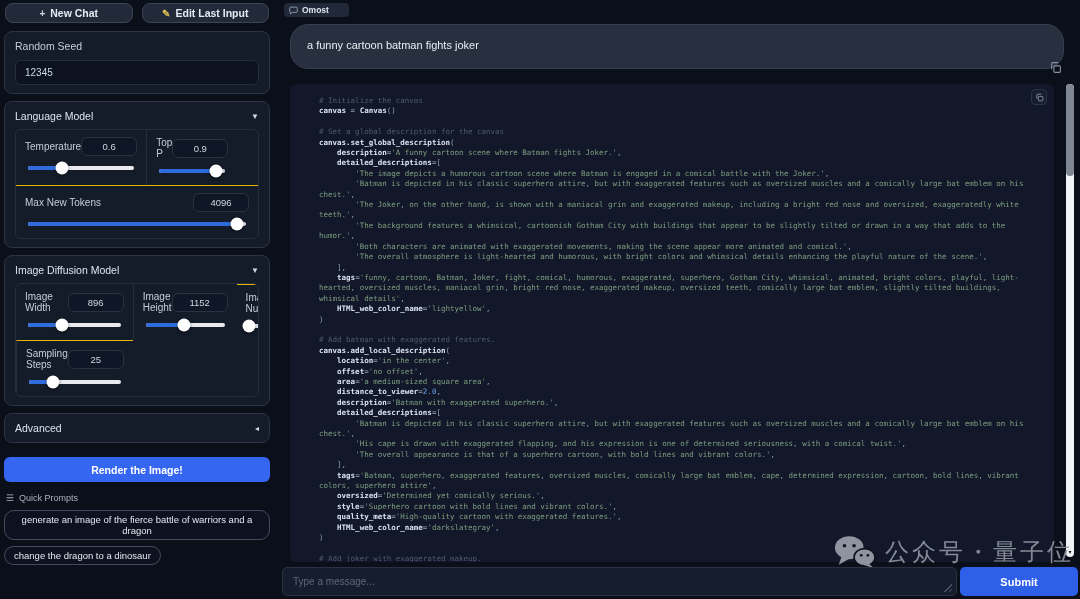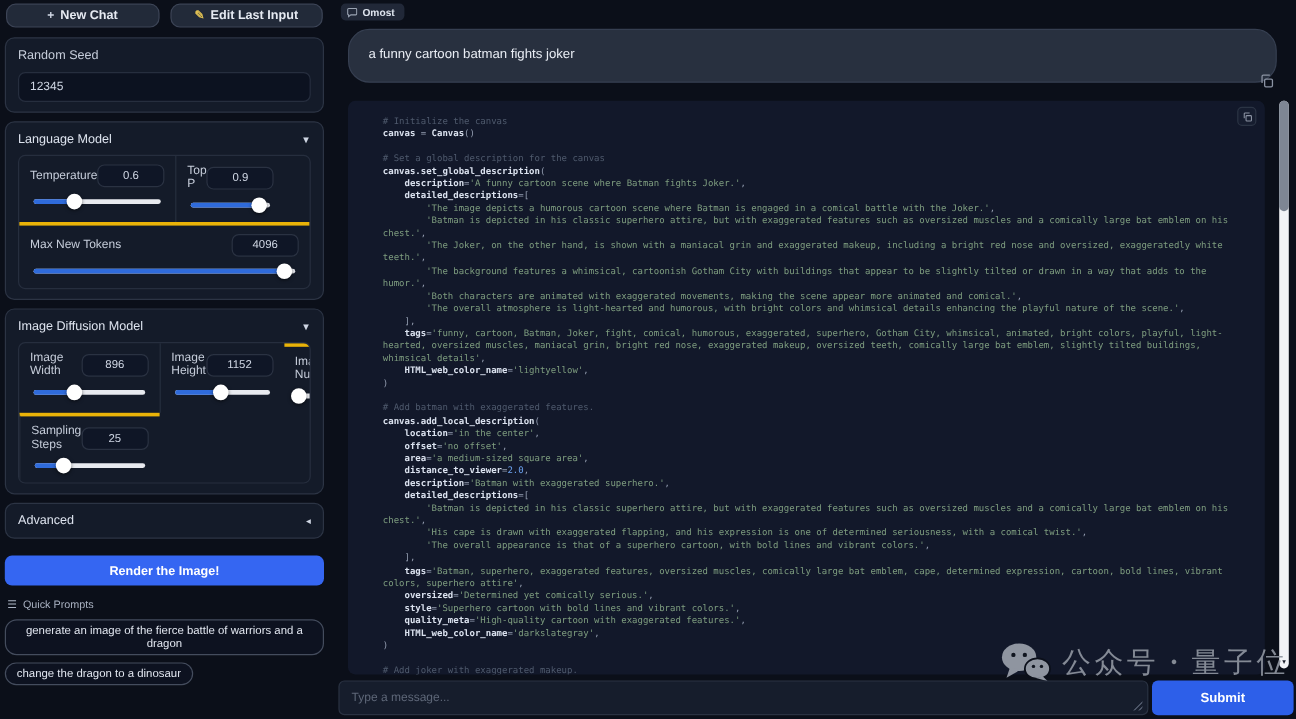--- a/index.html
+++ b/index.html
@@ -17,21 +17,21 @@
   .panel { background:#141b29; border:1px solid #2c3444; border-radius:8px; padding:8px 10px; margin-bottom:7px; }
   .panel-head { display:flex; justify-content:space-between; align-items:center; font-size:10.5px; color:#dde3ee; }
   .caret { font-size:8px; color:#cfd6e3; }
   .field-label { font-size:10.5px; color:#c6cdda; margin-bottom:8px; }
   .text-input { width:100%; height:25px; background:#0c1220; border:1px solid #262e3e; border-radius:6px;
     color:#cfd6e3; font-size:10px; padding:0 9px; font-family:inherit; }
 
   .slider-box { border:1px solid #262e3e; border-radius:6px; margin-top:7px; display:grid; grid-template-columns:1fr 1fr 1fr; overflow:hidden; }
   .slider-cell { padding:7px 9px 10px; }
   .slider-cell:nth-child(2) { border-left:1px solid #262e3e; }
-  .slider-cell:nth-child(n+3) { border-top:3px solid #eab308; }
+  .slider-cell:nth-child(n+3) { border-top:1px solid #eab308; }
   .slider-cell:nth-child(4) { border-left:1px solid #262e3e; }
   .slider-cell.span2 { grid-column:1 / -1; border-left:none; }
   .cell-top { display:flex; justify-content:space-between; align-items:center; margin-bottom:10px; }
   .slabel { font-size:10px; color:#c6cdda; }
   .sval { min-width:56px; text-align:center; font-size:9.5px; color:#cfd6e3; border:1px solid #2a3242;
     border-radius:6px; padding:3px 6px; background:#0f1626; }
   .strack { position:relative; height:4px; background:#e8eaef; border-radius:2px; margin:6px 3px 2px; cursor:pointer; }
   .sfill { position:absolute; left:0; top:0; bottom:0; background:#2f6bdb; border-radius:2px; }
   .sknob { position:absolute; top:50%; width:13px; height:13px; background:#ffffff; border-radius:50%;
     transform:translate(-50%,-50%); box-shadow:0 1px 3px rgba(0,0,0,.55); cursor:grab; }
@@ -39,21 +39,21 @@
   .btn-primary { width:100%; height:25px; background:#3566f2; border:none; border-radius:6px; color:#fff;
     font-weight:700; font-size:10.5px; margin:7px 0; cursor:pointer; font-family:inherit; }
 
   .qp-label { display:flex; align-items:center; gap:5px; font-size:9px; color:#aab2c2; margin:4px 2px 7px; }
   .pill { display:block; width:fit-content; background:#0d1220; border:1px solid #444c5d; border-radius:10px;
     padding:3px 9px; font-size:9.5px; color:#e2e7f0; margin-bottom:6px; cursor:pointer; font-family:inherit; }
 
   
   .main { position:absolute; left:278px; top:0; right:0; bottom:0; }
   .tab-chip { position:absolute; top:3px; left:6px; display:flex; align-items:center; gap:4px;
-    background:#212838; border-radius:4px; padding:2px 8px 2px 5px; font-size:8.5px; font-weight:700; color:#dfe5ef; z-index:3; }
+    background:#212838; border-radius:4px; padding:2px 20px 2px 5px; font-size:8.5px; font-weight:700; color:#dfe5ef; z-index:3; }
   .bubble { position:absolute; top:24px; left:12px; right:16px; height:45px; background:#28303f;
     border:1px solid #363f51; border-radius:18px; padding:14px 16px; font-size:11px; color:#e9edf4; }
   .msg-copy { position:absolute; top:61px; right:18px; width:13px; height:13px; cursor:pointer; z-index:4; }
 
   .codeblock { position:absolute; top:84px; left:12px; right:26px; bottom:37px; background:#12182a;
     border-radius:6px; padding:12px 14px; overflow:hidden; }
   .codecontent { font-family:"DejaVu Sans Mono",monospace; font-size:7.5px; line-height:10.4px;margin-left:15px; }
   .code-line { white-space:pre-wrap; }
   .tok-c { color:#4f5a6d; }
   .tok-p { color:#dbe2ef; font-weight:600; }

